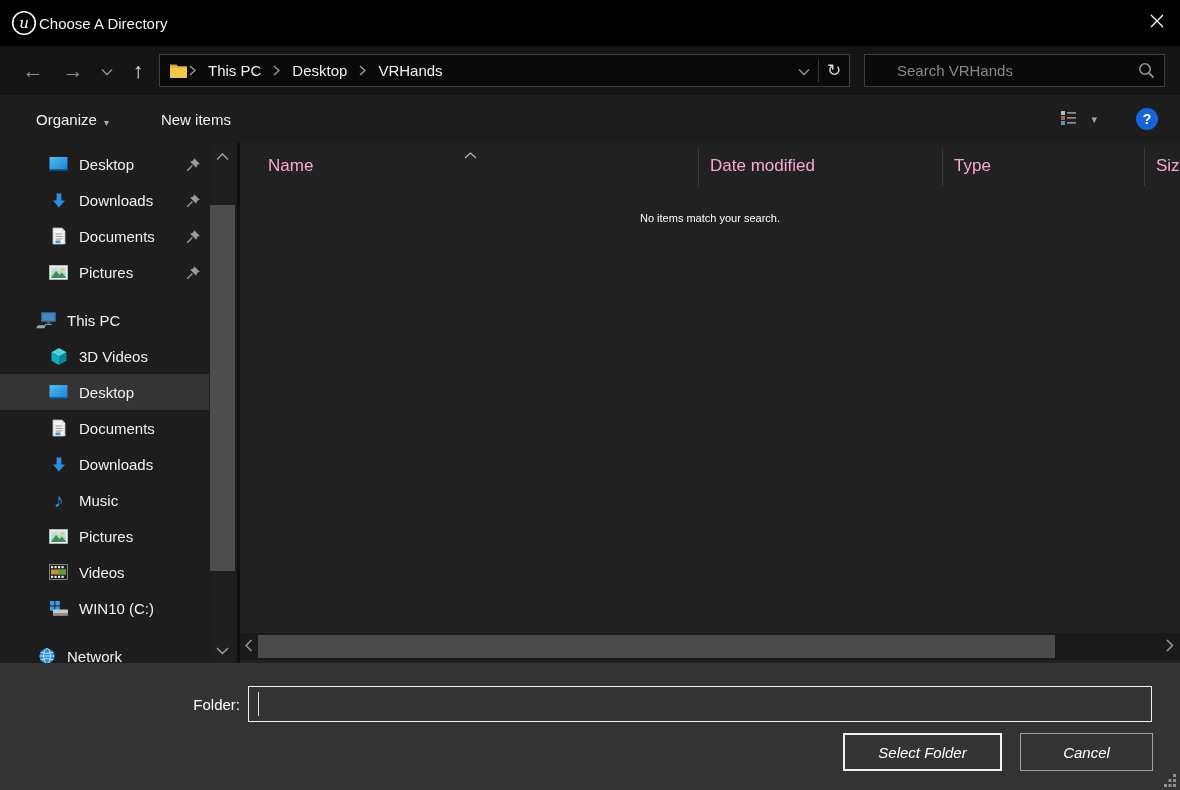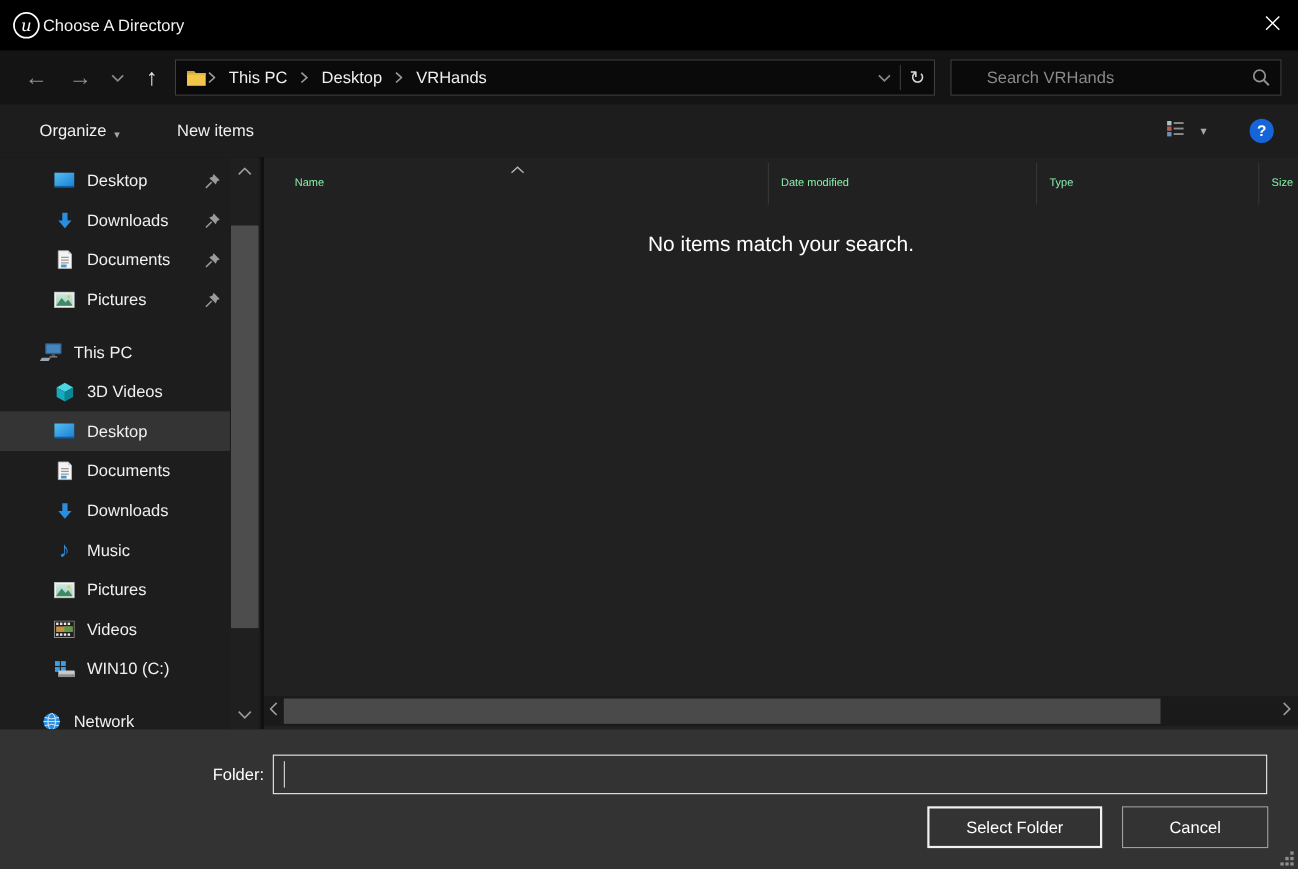--- a/index.html
+++ b/index.html
@@ -59,43 +59,43 @@
   .note { color:#2b8de0; font-size:20px; line-height:1; }
   .pin { position:absolute; left:186px; top:11px; display:flex; }
   .sspacer { height:12px; }
   .vscroll { position:absolute; left:210px; top:0; width:25px; height:520px; background:#1f1f1f; }
   .vs-btn { position:absolute; left:0; width:25px; height:22px; display:flex; align-items:center; justify-content:center; }
   .vs-up { top:2px; } .vs-down { bottom:2px; }
   .vs-thumb { position:absolute; left:0; top:62px; width:25px; height:366px; background:#4d4d4d; }
   .side-div { position:absolute; left:237px; top:0; width:3px; height:520px; background:#101010; }
 
   .main { position:absolute; left:240px; top:0; width:940px; height:520px; background:#212121; overflow:hidden; }
-  .cols { position:absolute; left:0; top:0; width:940px; height:46px; display:flex; color:#86efac; font-size:10px; }
+  .cols { position:absolute; left:0; top:0; width:940px; height:46px; display:flex; color:#f9a8d4; font-size:17px; }
   .col { display:flex; align-items:center; position:relative; overflow:hidden; white-space:nowrap; }
   .col-name { width:459px; padding-left:28px; }
   .col-date { width:244px; padding-left:11px; }
   .col-type { width:202px; padding-left:11px; }
   .col-size { flex:1; padding-left:11px; }
   .col.hasdiv::after { content:""; position:absolute; right:0; top:5px; width:1px; height:38px; background:#3a3a3a; }
   .sortchev { position:absolute; left:224px; top:2px; }
-  .empty { position:absolute; left:0; top:69px; width:940px; text-align:center; color:#fff; font-size:19px; }
+  .empty { position:absolute; left:0; top:69px; width:940px; text-align:center; color:#fff; font-size:11px; }
   .hscroll { position:absolute; left:0; bottom:3px; width:940px; height:27px; background:#1a1a1a; }
   .hs-btn { position:absolute; top:0; width:18px; height:27px; display:flex; align-items:center; justify-content:center; }
   .hs-left { left:0; } .hs-right { right:1px; }
   .hs-thumb { position:absolute; left:18px; top:2px; width:797px; height:23px; background:#4a4a4a; }
 
   
   .footer { position:absolute; left:0; top:663px; width:1180px; height:127px; background:#333333; }
   .folder-label { position:absolute; right:940px; top:33px; color:#fff; font-size:15px; }
   .folder-input { position:absolute; left:248px; top:23px; width:904px; height:36px;
     background:#333333; border:1px solid #ededed; color:#fff; font-size:15px; padding:0 9px;
     outline:none; font-family:inherit; }
   .caretbar { position:absolute; left:258px; top:29px; width:1px; height:24px; background:#dcdcdc; }
   .btn { position:absolute; top:70px; height:38px; background:#333333; color:#fff; font-size:15px;
-    font-family:inherit; cursor:default; }
+    font-family:inherit; cursor:default;font-style:italic; }
   .btn-select { left:843px; width:159px; border:2px solid #f2f2f2; }
   .btn-cancel { left:1020px; width:133px; border:1px solid #9f9f9f; }
   .grip { position:absolute; right:3px; bottom:3px; display:flex; }
 </style>
 </head>
 <body>
 
 <svg width="0" height="0" style="position:absolute" aria-hidden="true">
   <defs>
     <linearGradient id="gdesk" x1="0" y1="0" x2="1" y2="1">

